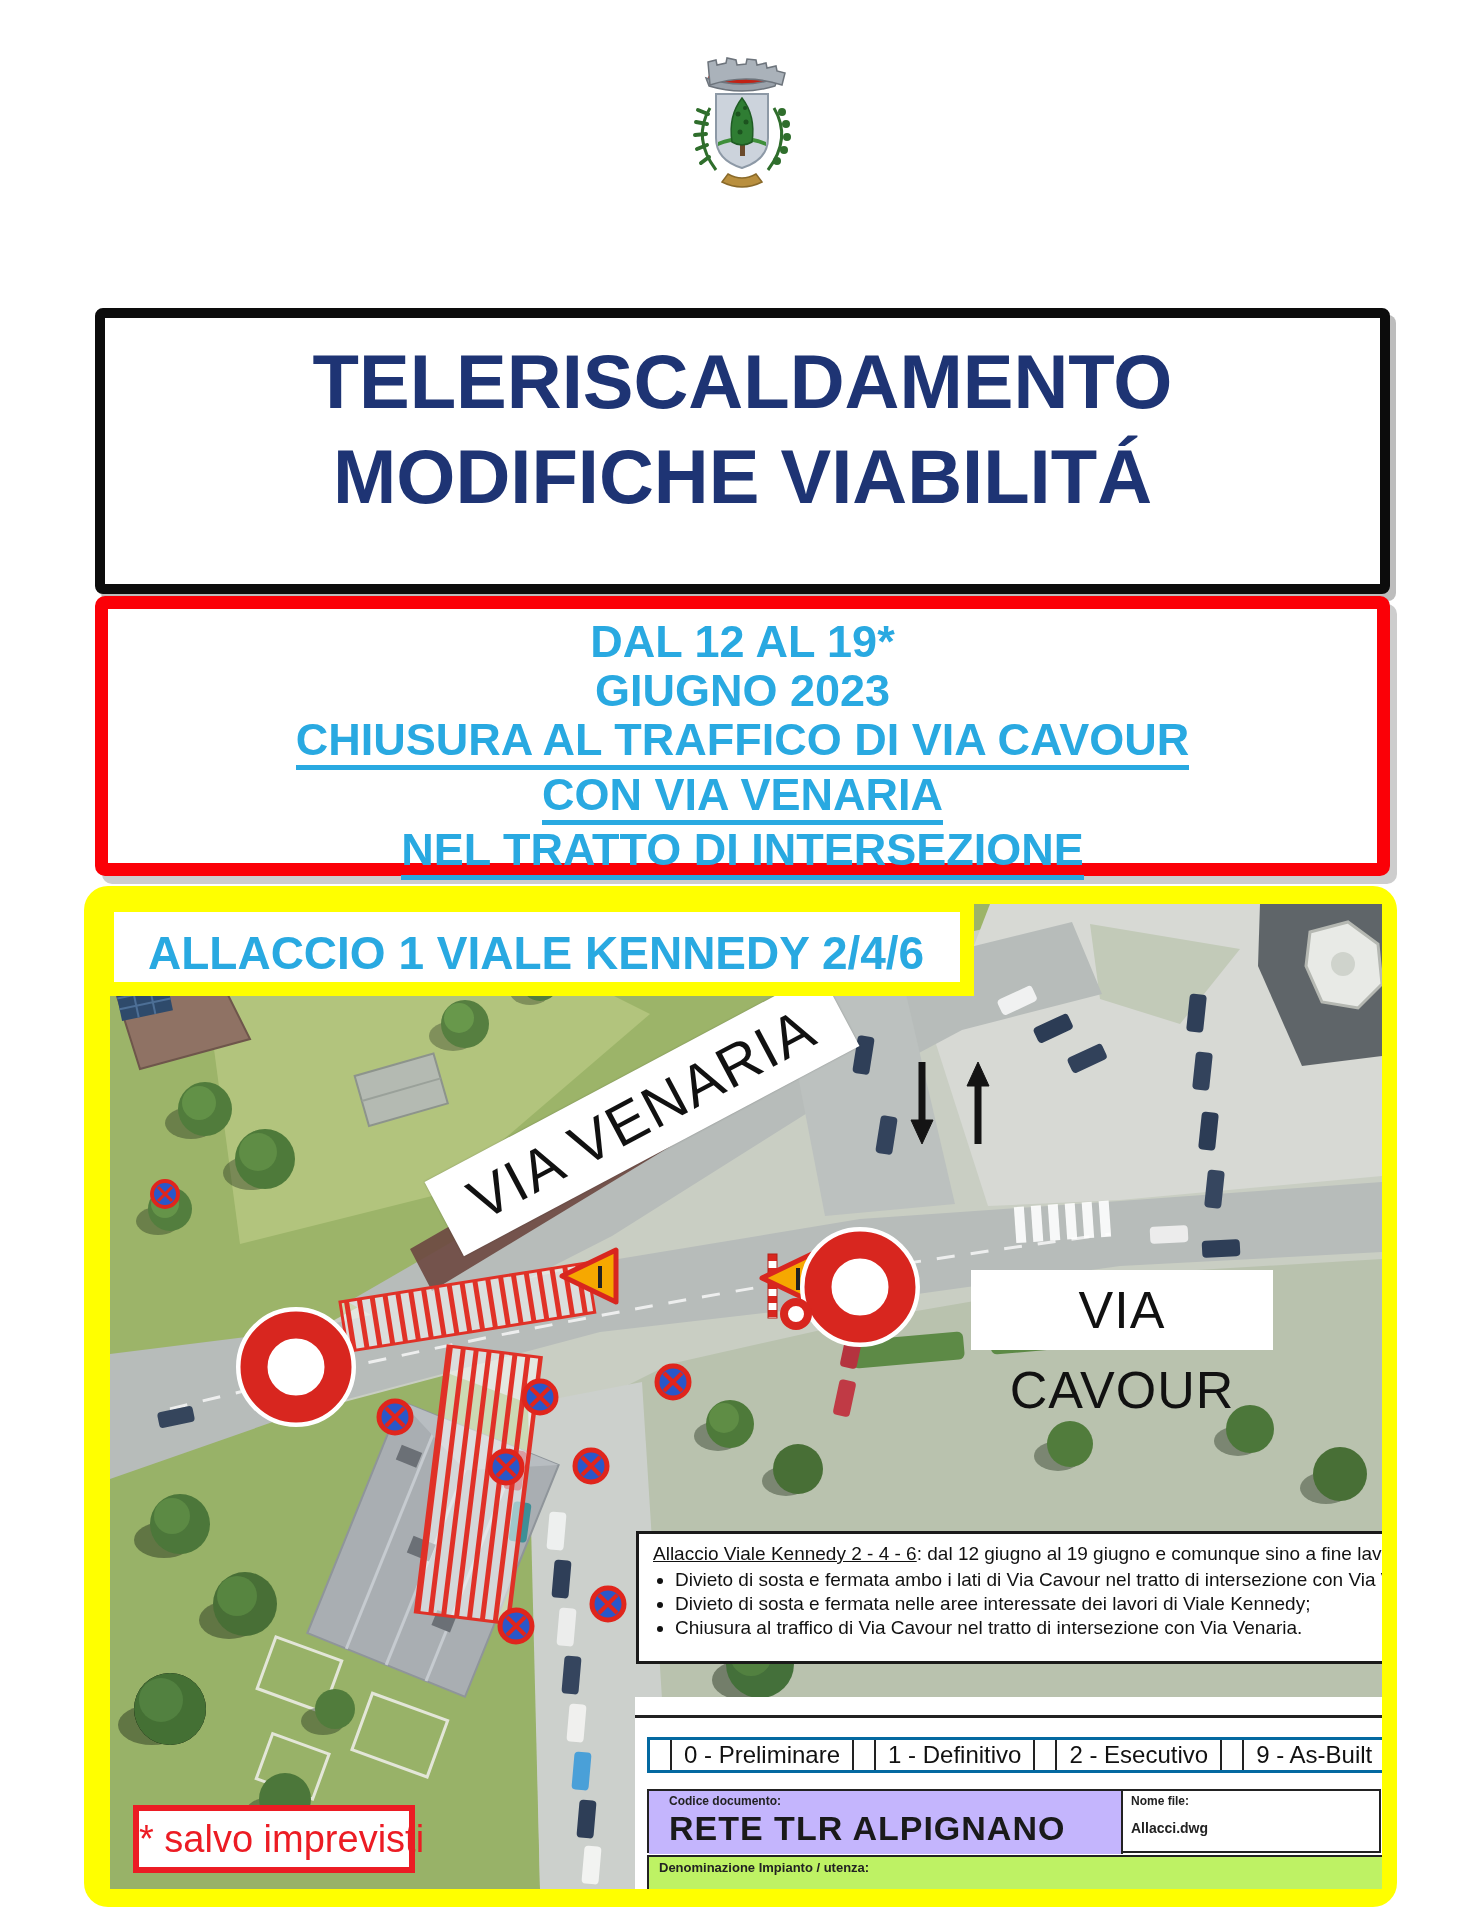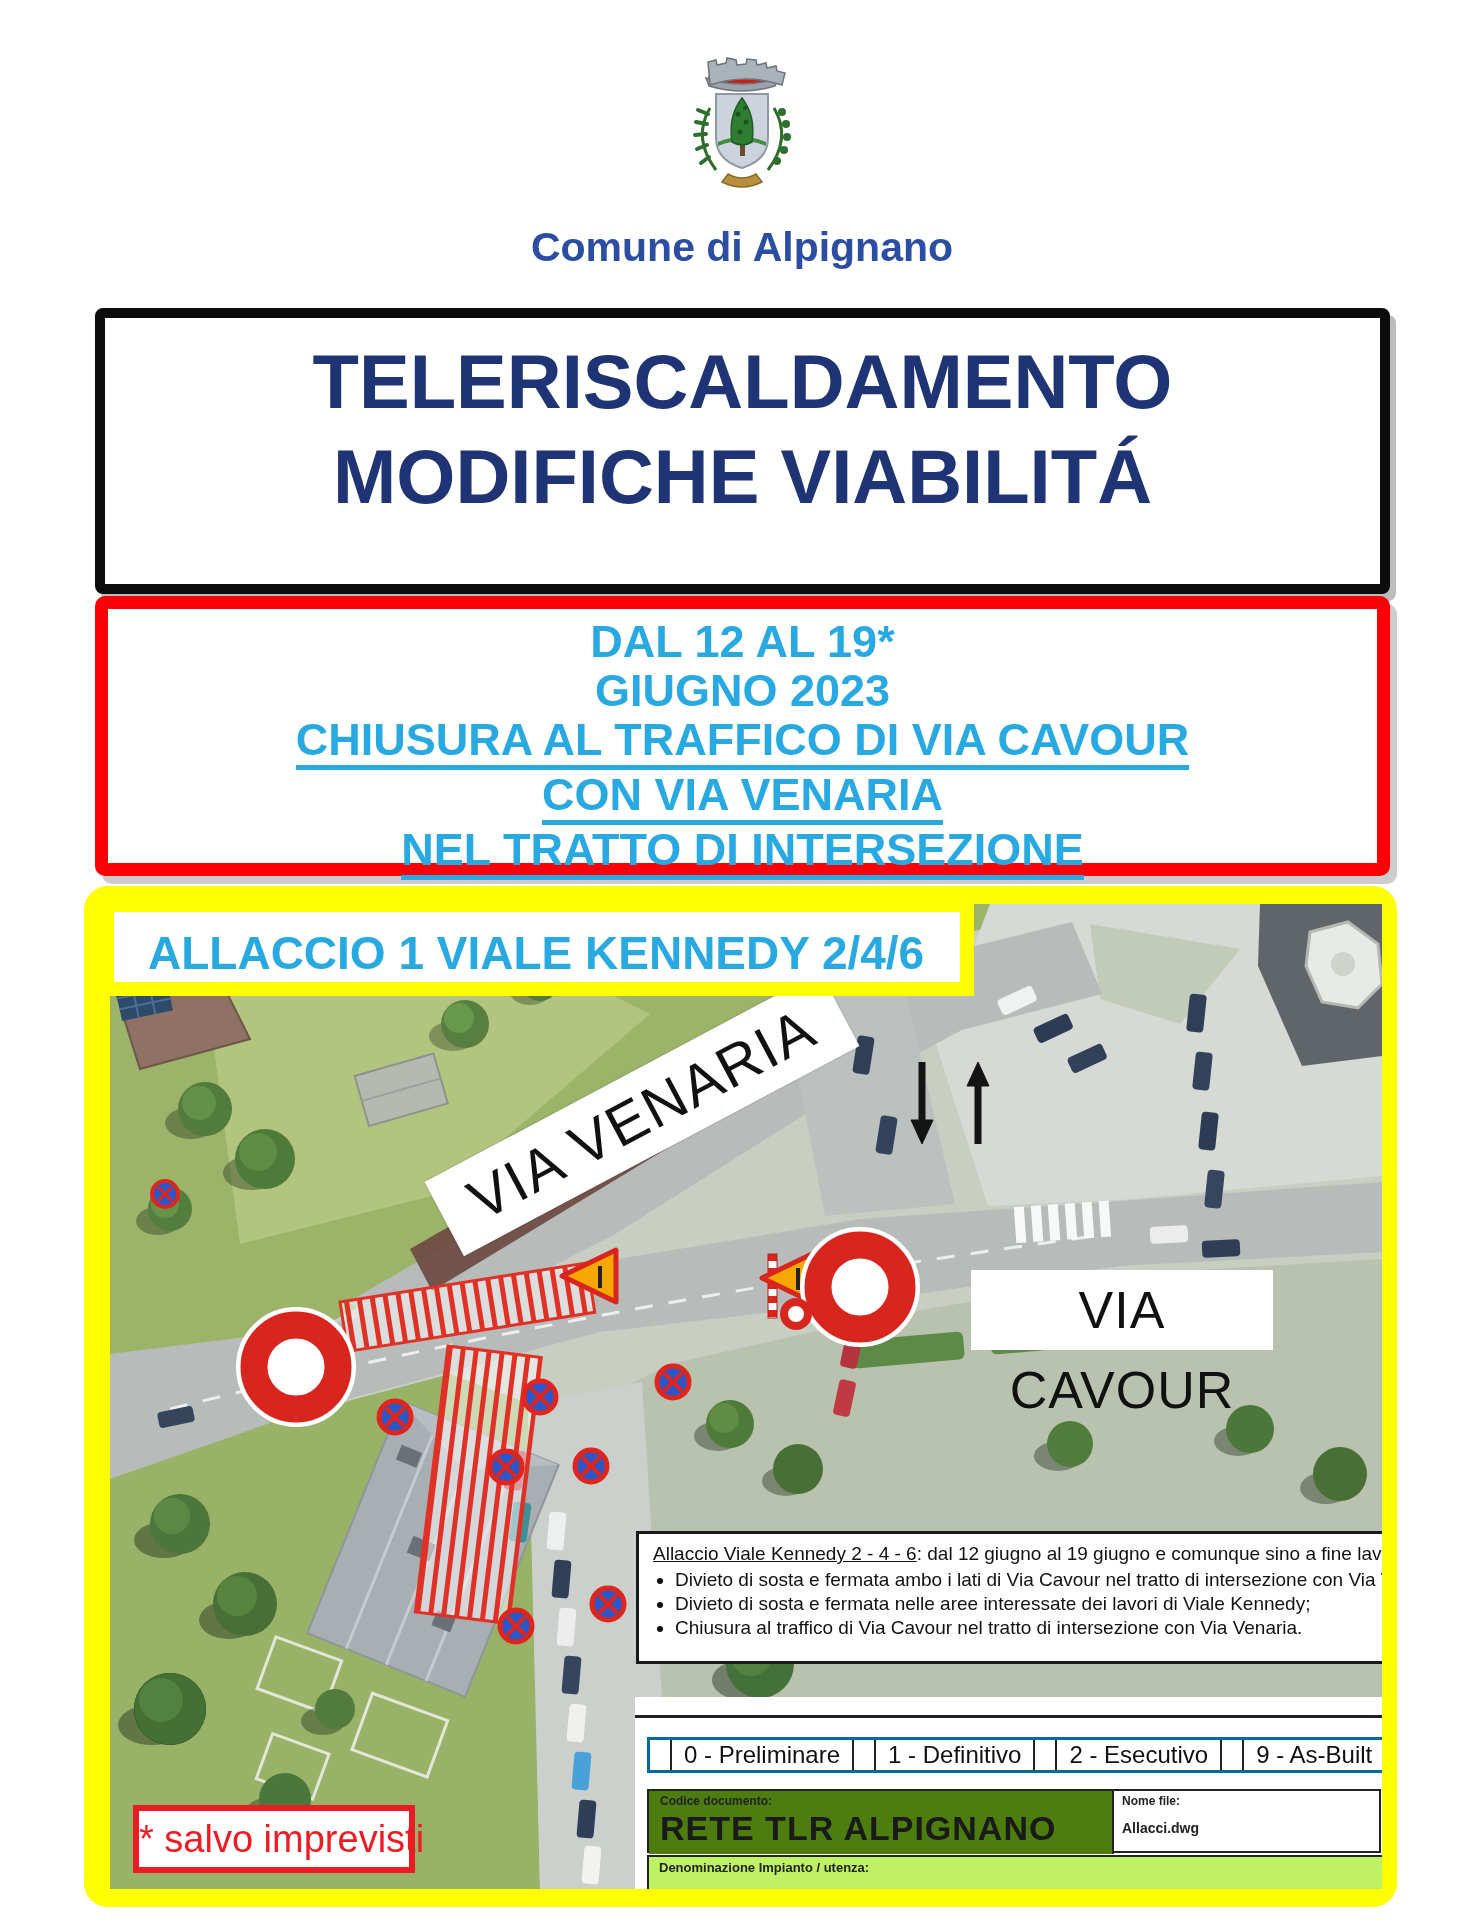--- a/index.html
+++ b/index.html
@@ -51,21 +51,21 @@
 
   
   .titleblock{position:absolute;left:525px;top:793px;width:747px;height:192px;background:#ffffff;}
   .tb-topline{position:absolute;left:0;top:18px;width:747px;height:0;border-top:3px solid #222;}
   .rev-row{position:absolute;left:12px;top:40px;display:flex;border:3px solid #0369a1;background:#fff;}
   .rev-row .chk{width:20px;height:30px;border-right:2px solid #222;background:#fff;}
   .rev-row .rev-label{height:30px;line-height:30px;padding:0 12px;font-size:24px;color:#111;
         border-right:2px solid #222;white-space:nowrap;}
   .rev-row .rev-label:last-child{border-right:none;}
   .code-row{position:absolute;left:12px;top:92px;width:730px;height:60px;border:2px solid #222;display:flex;}
-  .code-cell{width:452px;height:100%;background:#4d7c0f;border-right:2px solid #222;padding:3px 0 0 11px;}
+  .code-cell{width:452px;height:100%;background:#c4b5fd;border-right:2px solid #222;padding:3px 0 0 20px;}
   .code-cell .small-label{font-size:12px;font-weight:bold;color:#222;}
   .code-cell .code-value{font-size:34px;font-weight:bold;color:#1a1a1a;letter-spacing:1px;margin-top:1px;}
   .file-cell{flex:1;background:#ffffff;padding:3px 8px 0 8px;}
   .file-cell .small-label{font-size:12px;font-weight:bold;color:#222;}
   .file-cell .file-value{font-size:14px;font-weight:bold;color:#222;margin-top:12px;}
   .denom-row{position:absolute;left:12px;top:158px;width:730px;height:40px;border:2px solid #222;
         background:#bef264;padding:3px 0 0 10px;}
   .denom-row .small-label{font-size:13px;font-weight:bold;color:#222;}
 
   
@@ -108,21 +108,20 @@
           <circle cx="114" cy="76" r="4" fill="#2f6e2c"></circle>
         <circle cx="115" cy="89" r="4" fill="#2f6e2c"></circle>
           <circle cx="112" cy="102" r="4" fill="#2f6e2c"></circle>
         <circle cx="105" cy="113" r="4" fill="#2f6e2c"></circle>
       </g>
       <g>
         <path d="M56 126 q14 8 28 0 l6 8 q-20 10 -40 0 z" fill="#b98f3e" stroke="#8a6a2a" stroke-width="1.5"></path>
       </g>
     </svg>
   </div>
-  <div class="municipality">Comune di Alpignano</div>
 
   <div class="title-box">
     <div class="tl">TELERISCALDAMENTO</div>
     <div class="tl">MODIFICHE VIABILITÁ</div>
   </div>
 
   <div class="notice-box">
     <div class="nl"><span>DAL 12 AL 19*</span></div>
     <div class="nl"><span>GIUGNO 2023</span></div>
     <div class="nl u"><span>CHIUSURA AL TRAFFICO DI VIA CAVOUR</span></div>

